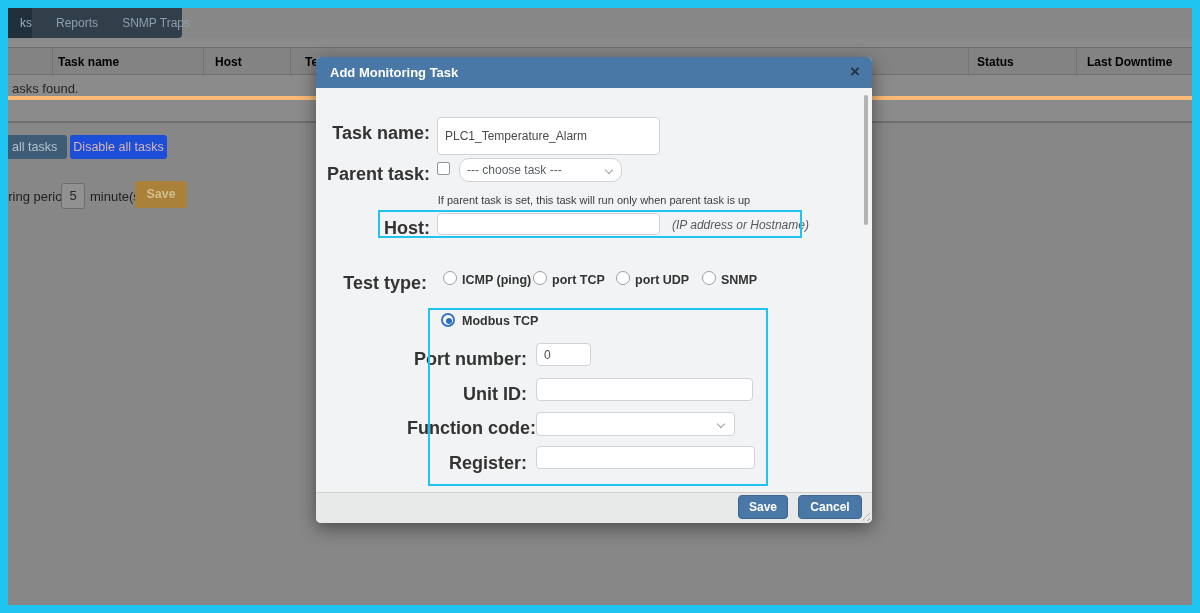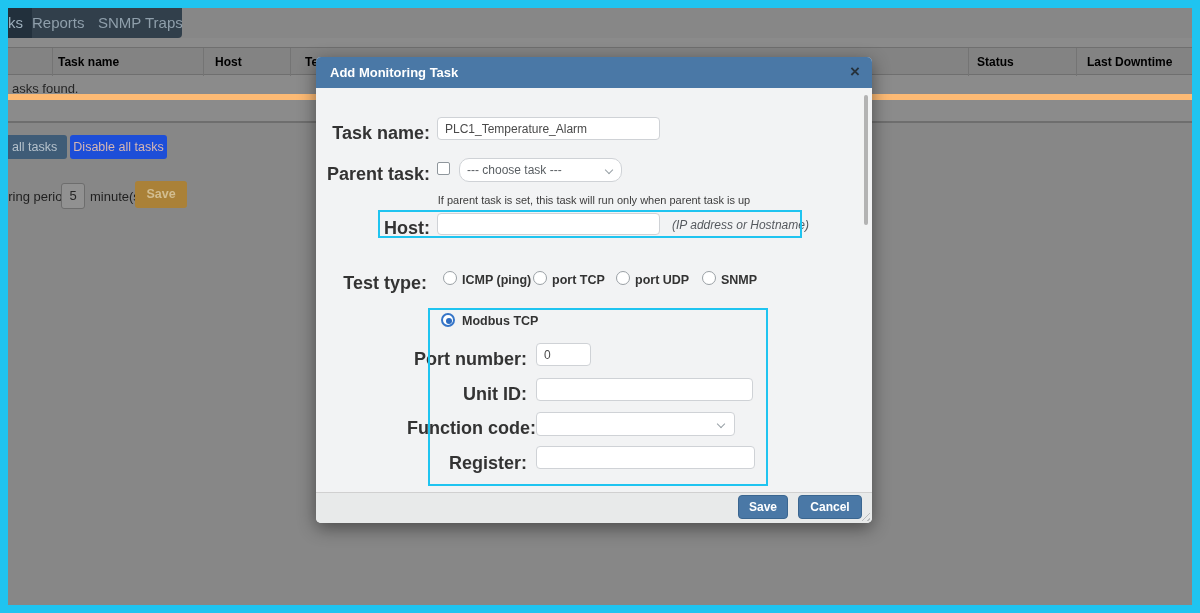--- a/index.html
+++ b/index.html
@@ -5,28 +5,28 @@
   * { margin:0; padding:0; box-sizing:border-box; }
   html,body { width:1200px; height:613px; }
   body { font-family:"Liberation Sans", sans-serif; }
   #screen { position:relative; width:1200px; height:613px; background:#878787; overflow:hidden; }
 
   
   .frame { position:absolute; inset:0; border:8px solid #1fc4f0; z-index:50; pointer-events:none; }
 
   
   .tabbar { position:absolute; left:8px; top:8px; width:174px; height:30px; background:#313f4b; border-radius:0 0 4px 0; z-index:1; }
-  .tab { position:absolute; top:0; height:30px; line-height:30px; text-align:left; color:#8f9fab; font-size:15px; cursor:default; }
+  .tab { position:absolute; top:0; height:30px; line-height:30px; text-align:right; color:#8f9fab; font-size:12px; cursor:default; }
   .tab.active { background:#22303c; color:#9caebb; }
 
   .panel { position:absolute; left:8px; top:38px; width:1184px; height:85px; background:#8b8b8b; border-bottom:2px solid #6e6e6e; z-index:1; }
   .thead { position:absolute; left:0; top:9px; width:1184px; height:28px; background:#838383; border-top:1px solid #6f6f6f; border-bottom:1px solid #6f6f6f; }
   .th { position:absolute; top:7px; font-size:12px; font-weight:bold; color:#000000; white-space:nowrap; }
   .vdiv { position:absolute; top:0; width:1px; height:28px; background:#747474; }
-  .emptyrow { position:absolute; left:0; top:37px; width:1184px; height:25px; border-bottom:6px solid #fdba74; }
+  .emptyrow { position:absolute; left:0; top:37px; width:1184px; height:25px; border-bottom:4px solid #fdba74; }
   .emptymsg { position:absolute; left:4px; top:6px; font-size:13px; color:#262626; white-space:nowrap; }
 
   .bgbtn { position:absolute; height:24px; border-radius:3px; font-size:12.5px; text-align:center; line-height:24px; white-space:nowrap; z-index:1; cursor:default; }
   .bglabel { position:absolute; font-size:13px; color:#1f1f1f; white-space:nowrap; z-index:1; }
   .bginput { position:absolute; background:#919191; border:1px solid #6d6d6d; border-radius:3px; font-size:13px; color:#262626; text-align:center; z-index:1; }
 
   
   .modal { position:absolute; left:316px; top:57px; width:556px; height:466px; background:#f2f3f4; border-radius:5px; box-shadow:0 5px 18px rgba(0,0,0,0.45); z-index:10; }
   .modal-header { position:absolute; left:0; top:0; width:556px; height:31px; background:#4a78a6; border-radius:5px 5px 0 0; }
   .modal-title { position:absolute; left:14px; top:8px; color:#ffffff; font-size:13px; font-weight:bold; }
@@ -89,21 +89,21 @@
   <div class="bglabel" style="left:90px;top:189px;">minute(s)</div>
   <div class="bgbtn" style="left:135px;width:52px;top:181px;height:27px;line-height:27px;background:#aa8138;color:#d2bd90;font-weight:bold;">Save</div>
 
   <div class="modal">
     <div class="modal-header">
       <div class="modal-title">Add Monitoring Task</div>
       <div class="modal-close">×</div>
     </div>
 
     <div class="lbl" style="left:4px;top:66px;width:110px;">Task name:</div>
-    <input class="field" style="left: 121px; top: 60px; width: 223px; height: 23px;" value="PLC1_Temperature_Alarm">
+    <input class="field" style="left: 121px; top: 60px; width: 223px; height: 38px;" value="PLC1_Temperature_Alarm">
 
     <div class="lbl" style="left:4px;top:107px;width:110px;">Parent task:</div>
     <div class="checkbox" style="left:121px;top:105px;"></div>
     <div class="selectbox" style="left:143px;top:101px;width:163px;height:24px;border-radius:10px;">
       <span>--- choose task ---</span>
       <i class="chev" style="right:9px;top:8px;"></i>
     </div>
     <div class="hint-small" style="left:31px;top:137px;width:494px;text-align:center;">If parent task is set, this task will run only when parent task is up</div>
 
     <div class="hl" style="left:62px;top:153px;width:424px;height:28px;"></div>

